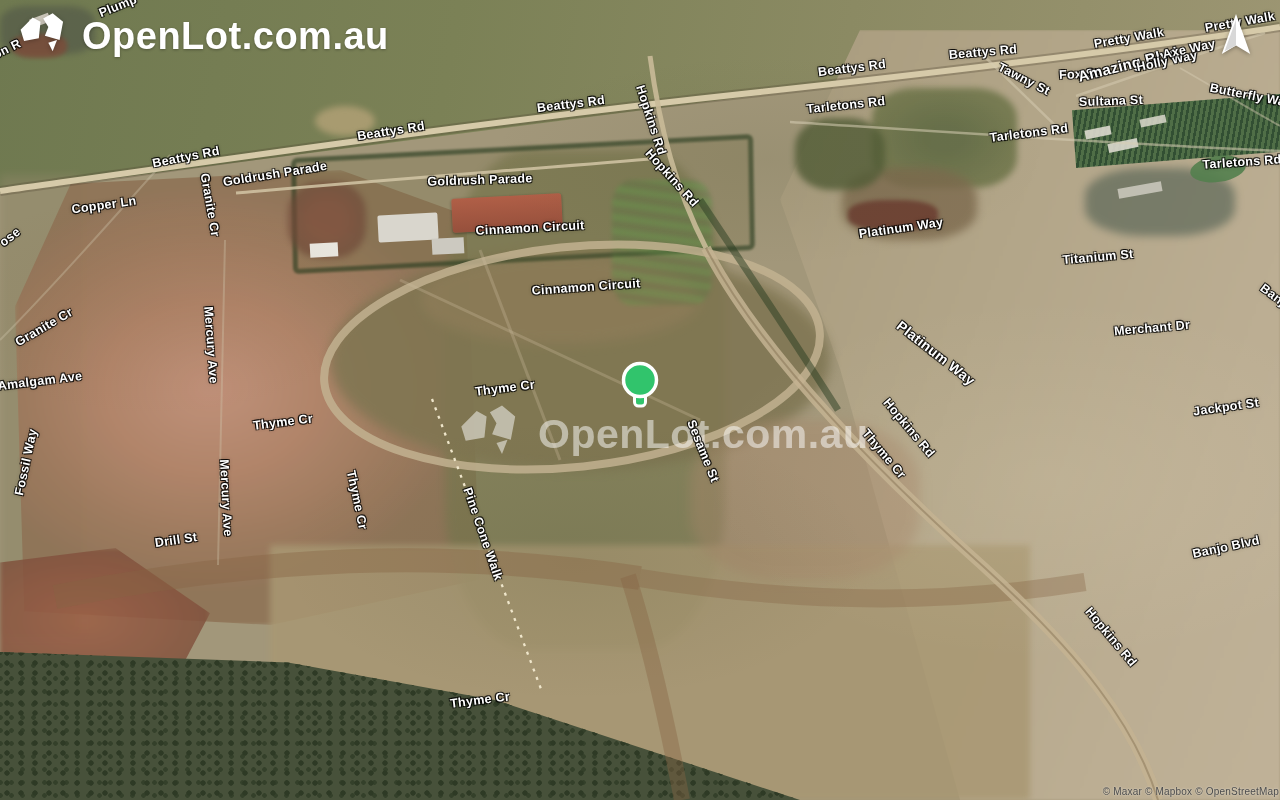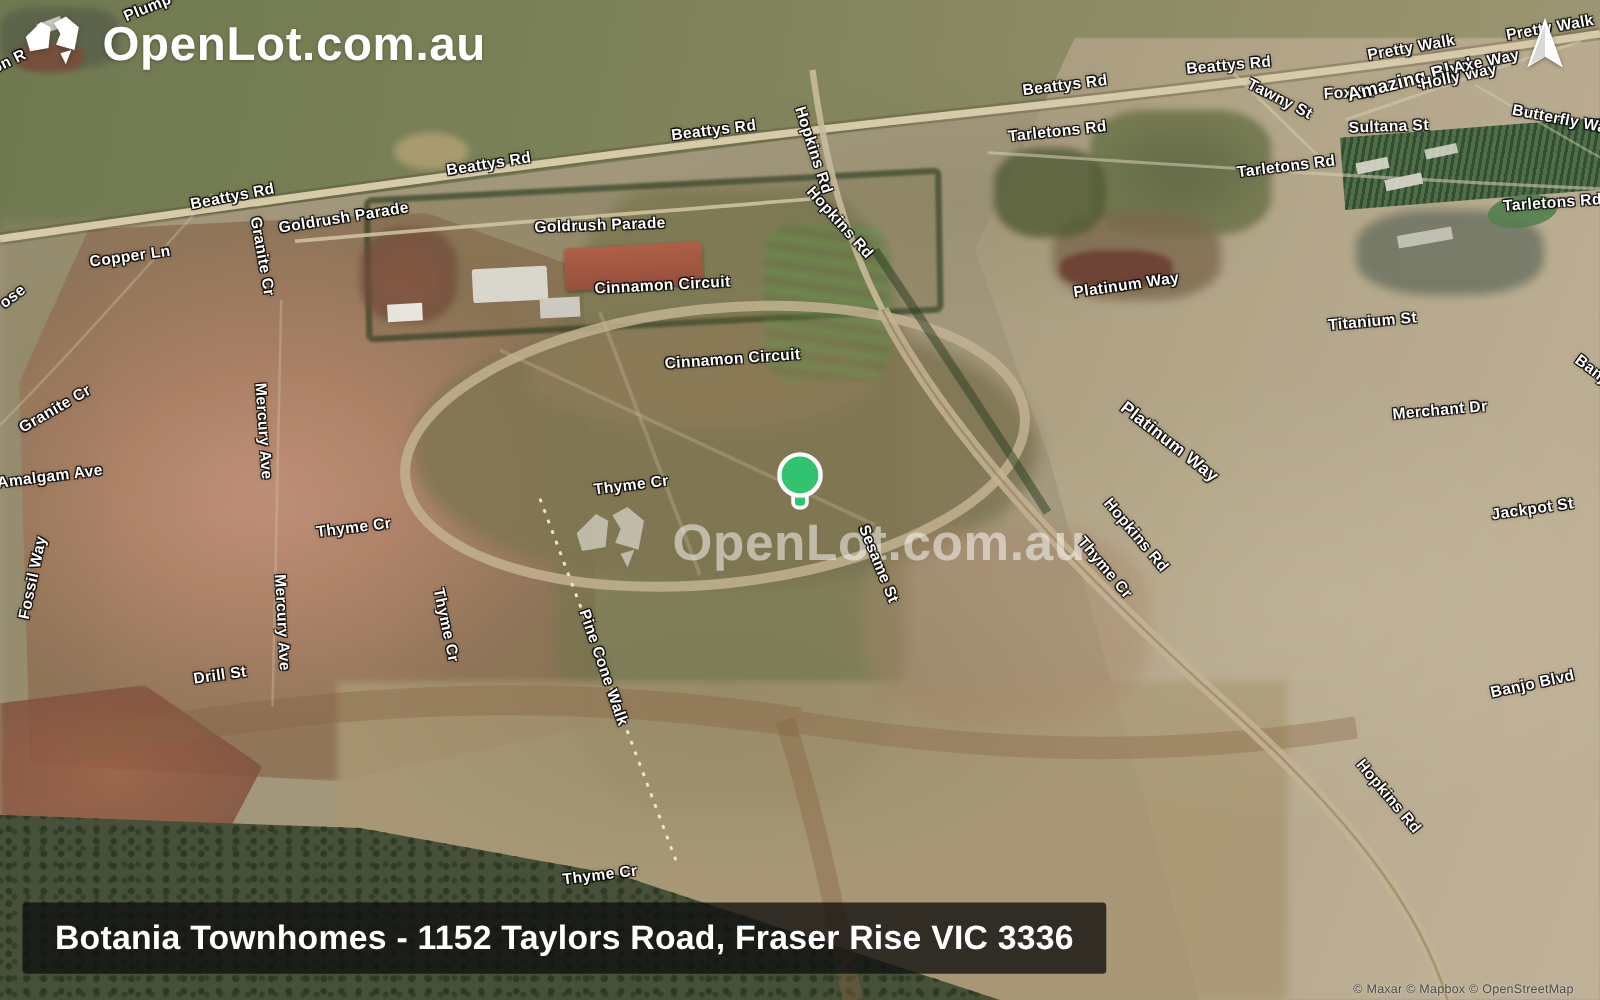--- a/index.html
+++ b/index.html
@@ -86,21 +86,21 @@
   #logo svg{fill:#fff;filter:drop-shadow(0 1px 2px rgba(0,0,0,.25));}
   #logo .logo-text{color:#fff;font-size:38px;font-weight:700;letter-spacing:.5px;
     text-shadow:0 1px 3px rgba(0,0,0,.3);}
 
   #compass{position:absolute;left:1217px;top:12px;cursor:pointer;}
 
   #banner{position:absolute;left:18px;top:722px;height:57px;display:flex;align-items:center;
     padding:0 26px;background:rgba(16,16,16,.78);border-radius:3px;}
   #banner .banner-text{color:#fff;font-size:27px;font-weight:700;letter-spacing:.2px;white-space:nowrap;}
 
-  #attribution{position:absolute;right:21px;bottom:3px;font-size:10px;color:#4c4c4c;
+  #attribution{position:absolute;right:1px;bottom:3px;font-size:10px;color:#4c4c4c;
     text-shadow:0 0 2px rgba(255,255,255,.65);letter-spacing:.2px;cursor:pointer;margin-left:24px;}
 </style>
 </head>
 <body>
 
 <div id="stage">
   <div id="map">
 
     <div class="patch p-topband"></div>
     <div class="patch p-leftedge"></div>
@@ -253,18 +253,15 @@
 
   <div id="compass">
     <span>
       <svg viewBox="0 0 40 48" width="38" height="46">
         <polygon points="20,2 35,44 20,35 5,44" fill="#fff" style="filter:drop-shadow(0 1px 2px rgba(0,0,0,.35))"></polygon>
         <polygon points="20,8 20,35 8,41" fill="#d8d8d8"></polygon>
       </svg>
     </span>
   </div>
 
-  <div id="banner">
-    <span class="banner-text">Botania Townhomes - 1152 Taylors Road, Fraser Rise VIC 3336</span>
-  </div>
 
   <div id="attribution">© Maxar © Mapbox © OpenStreetMap</div>
 </div>
 
 </body></html>

